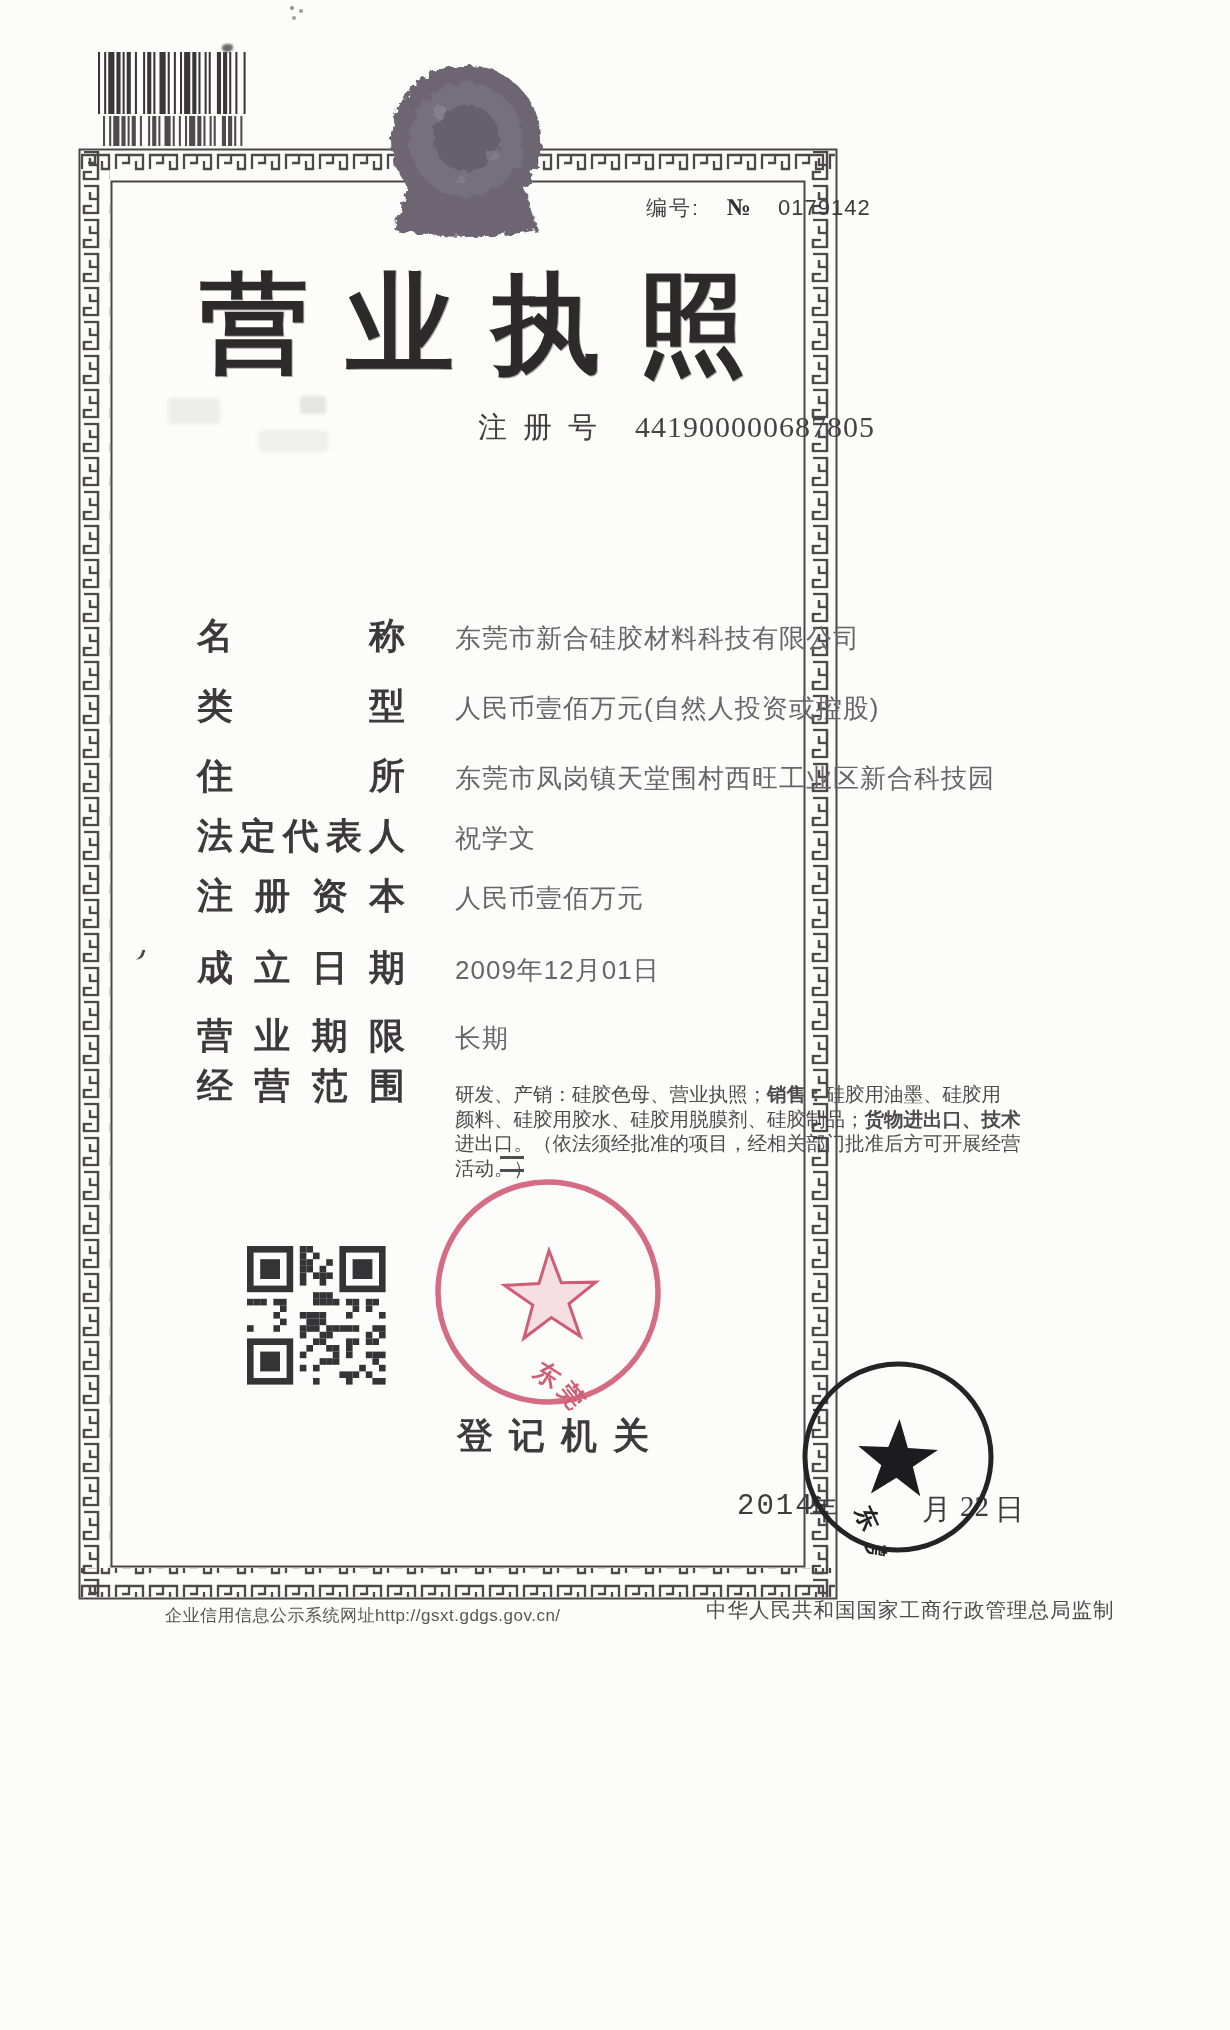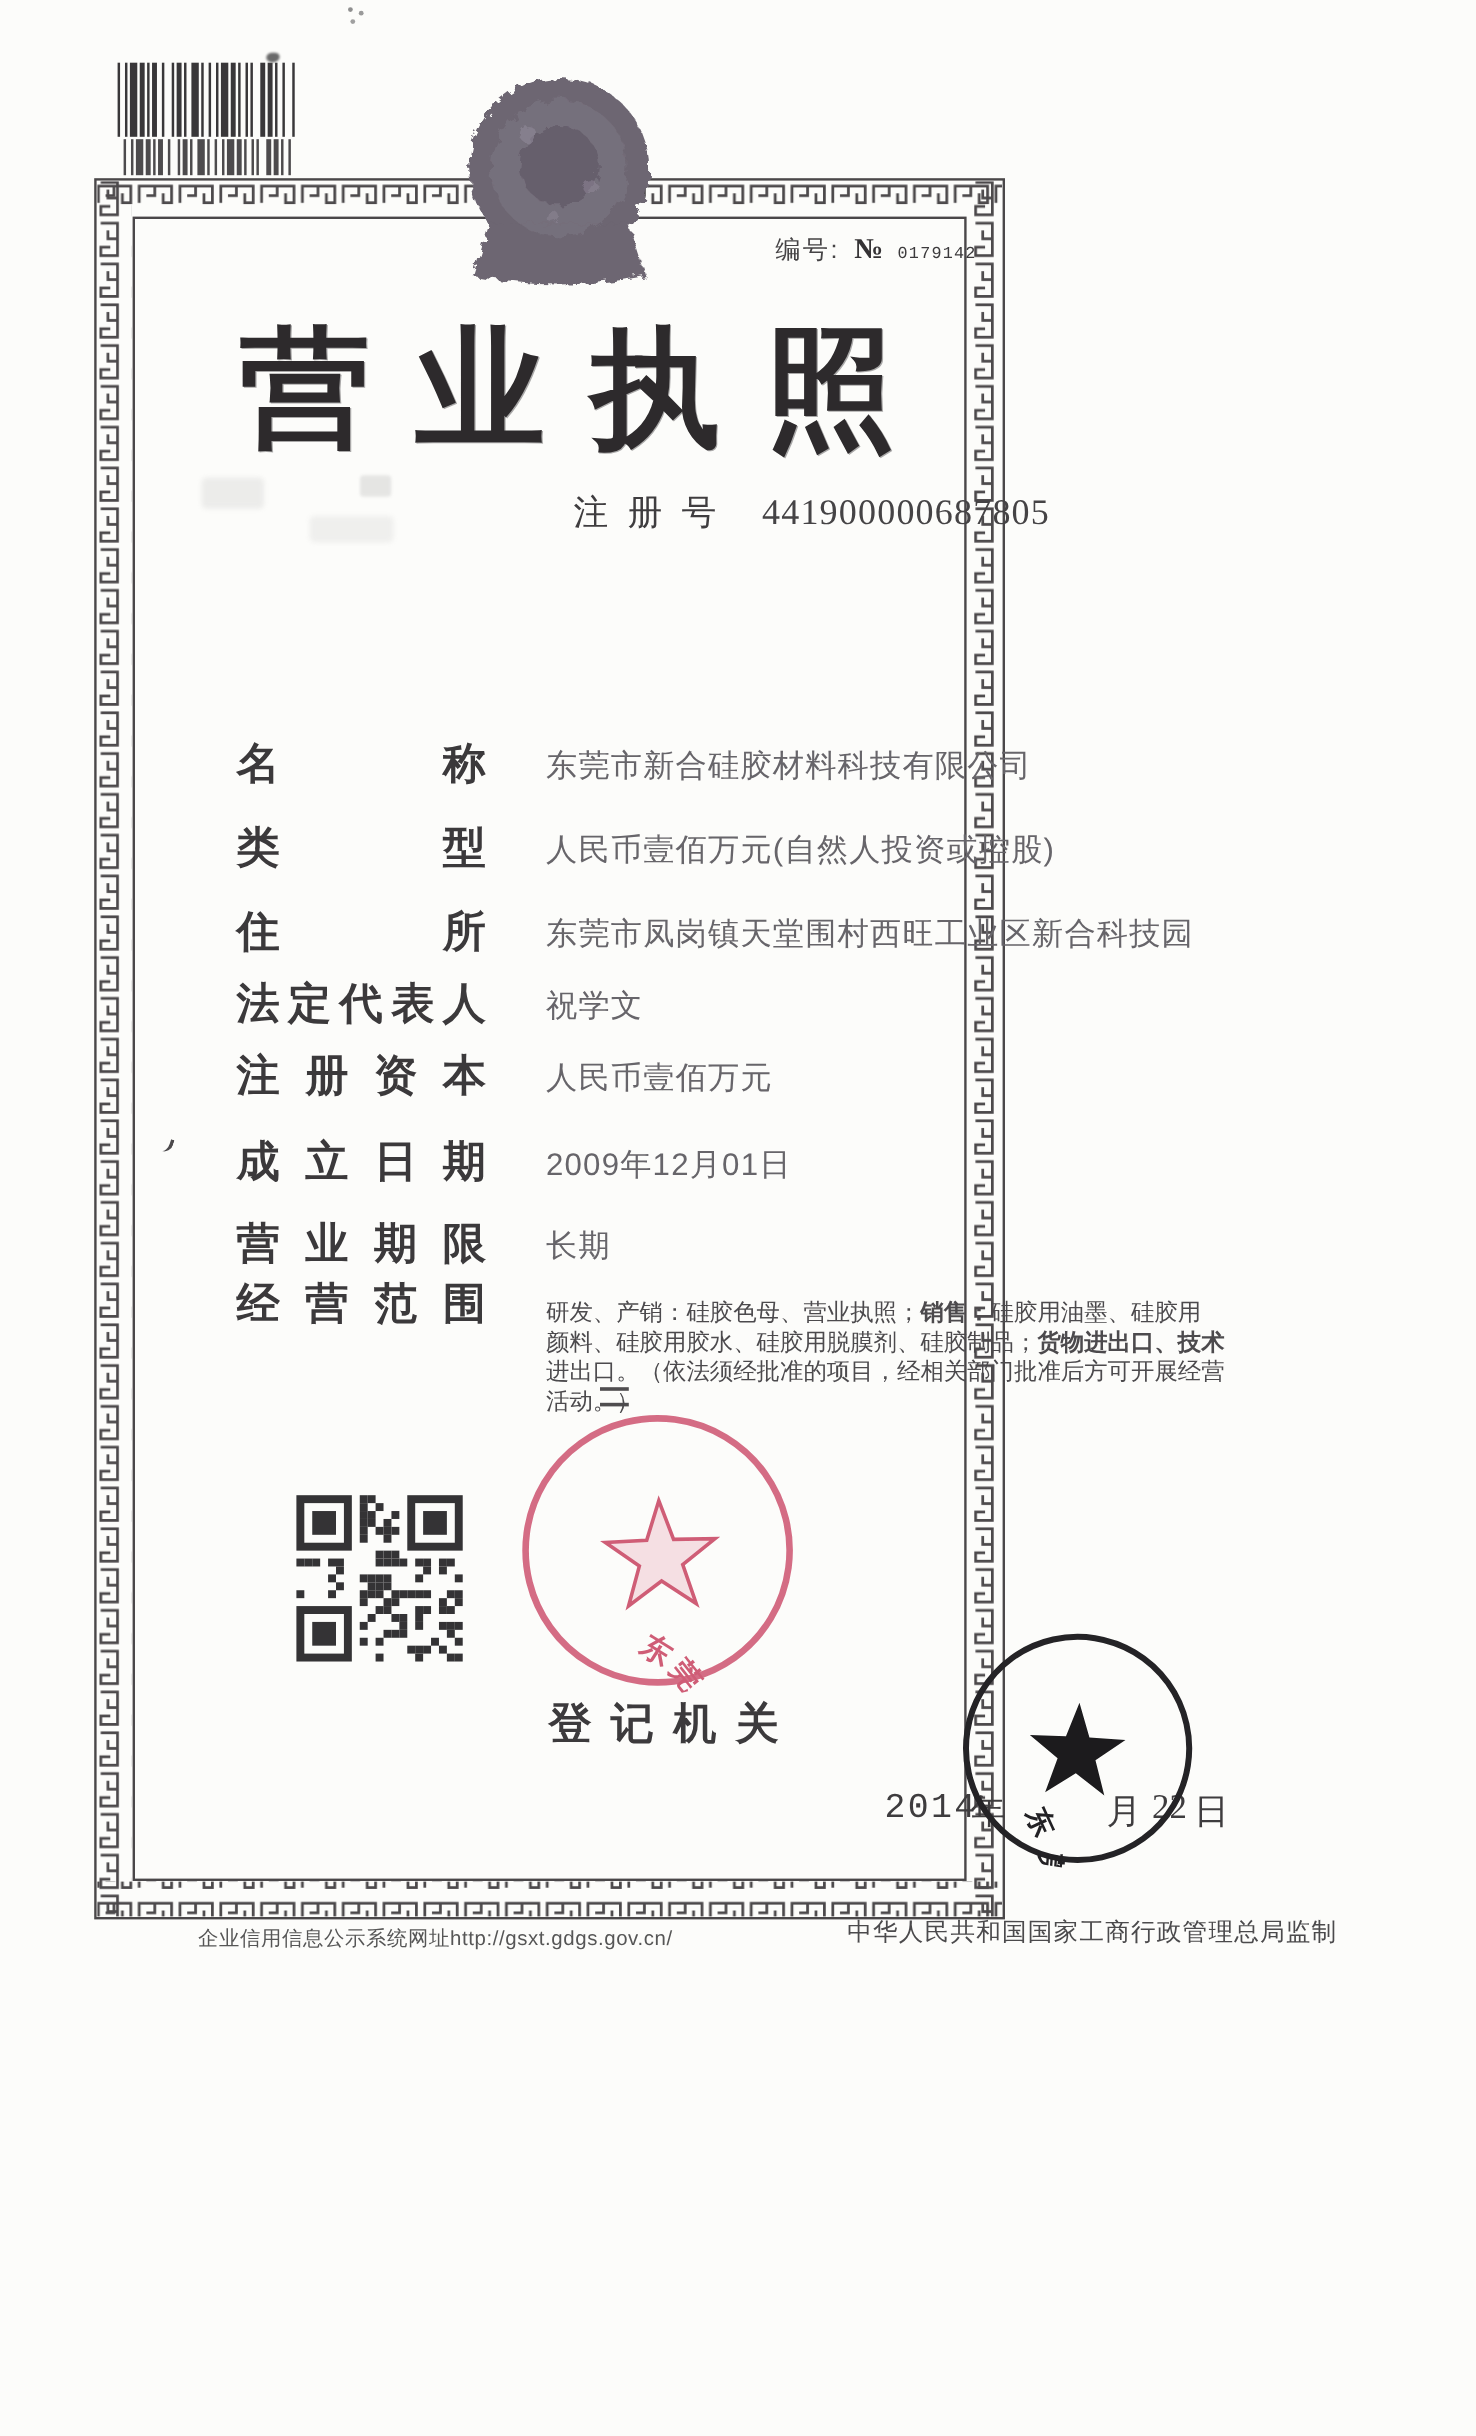--- a/index.html
+++ b/index.html
@@ -8,24 +8,24 @@
     background:#fcfcfa;overflow:hidden;
     font-family:"Liberation Sans","DejaVu Sans",sans-serif;
     color:#3d3b3c;
   }
   .abs{position:absolute;}
   
   #barcode{left:94px;top:52px;z-index:2;}
   #emblem{left:380px;top:60px;z-index:2;}
   #frame{left:78px;top:148px;z-index:1;}
   
-  #serial-row{left:646px;top:194px;z-index:3;display:flex;align-items:baseline;gap:12px;}
+  #serial-row{left:646px;top:194px;z-index:3;display:flex;align-items:baseline;gap:27px;}
   #serial-row .cn{font-size:21px;letter-spacing:2px;color:#454345;}
   #serial-row .no-sign{font-size:24px;font-weight:bold;font-family:"Liberation Serif","DejaVu Serif",serif;color:#343234;}
-  #serial-row .digits{font-size:14px;font-family:Liberation Mono, monospace;color:#3c3a3c;letter-spacing:1px;}
+  #serial-row .digits{font-size:22px;font-family:Liberation Sans, sans-serif;color:#3c3a3c;letter-spacing:1px;}
   
   #doc-title{
     left:200px;top:252px;width:660px;z-index:3;
     font-size:108px;font-weight:800;letter-spacing:38px;
     color:#2d2a2c;white-space:nowrap;
     text-shadow:1px 1px 0 rgba(45,42,44,.4);
   }
   
   #reg-row{left:478px;top:408px;z-index:3;display:flex;align-items:baseline;}
   #reg-row .lab{font-size:29px;letter-spacing:16px;color:#3f3d3f;font-weight:500;}

